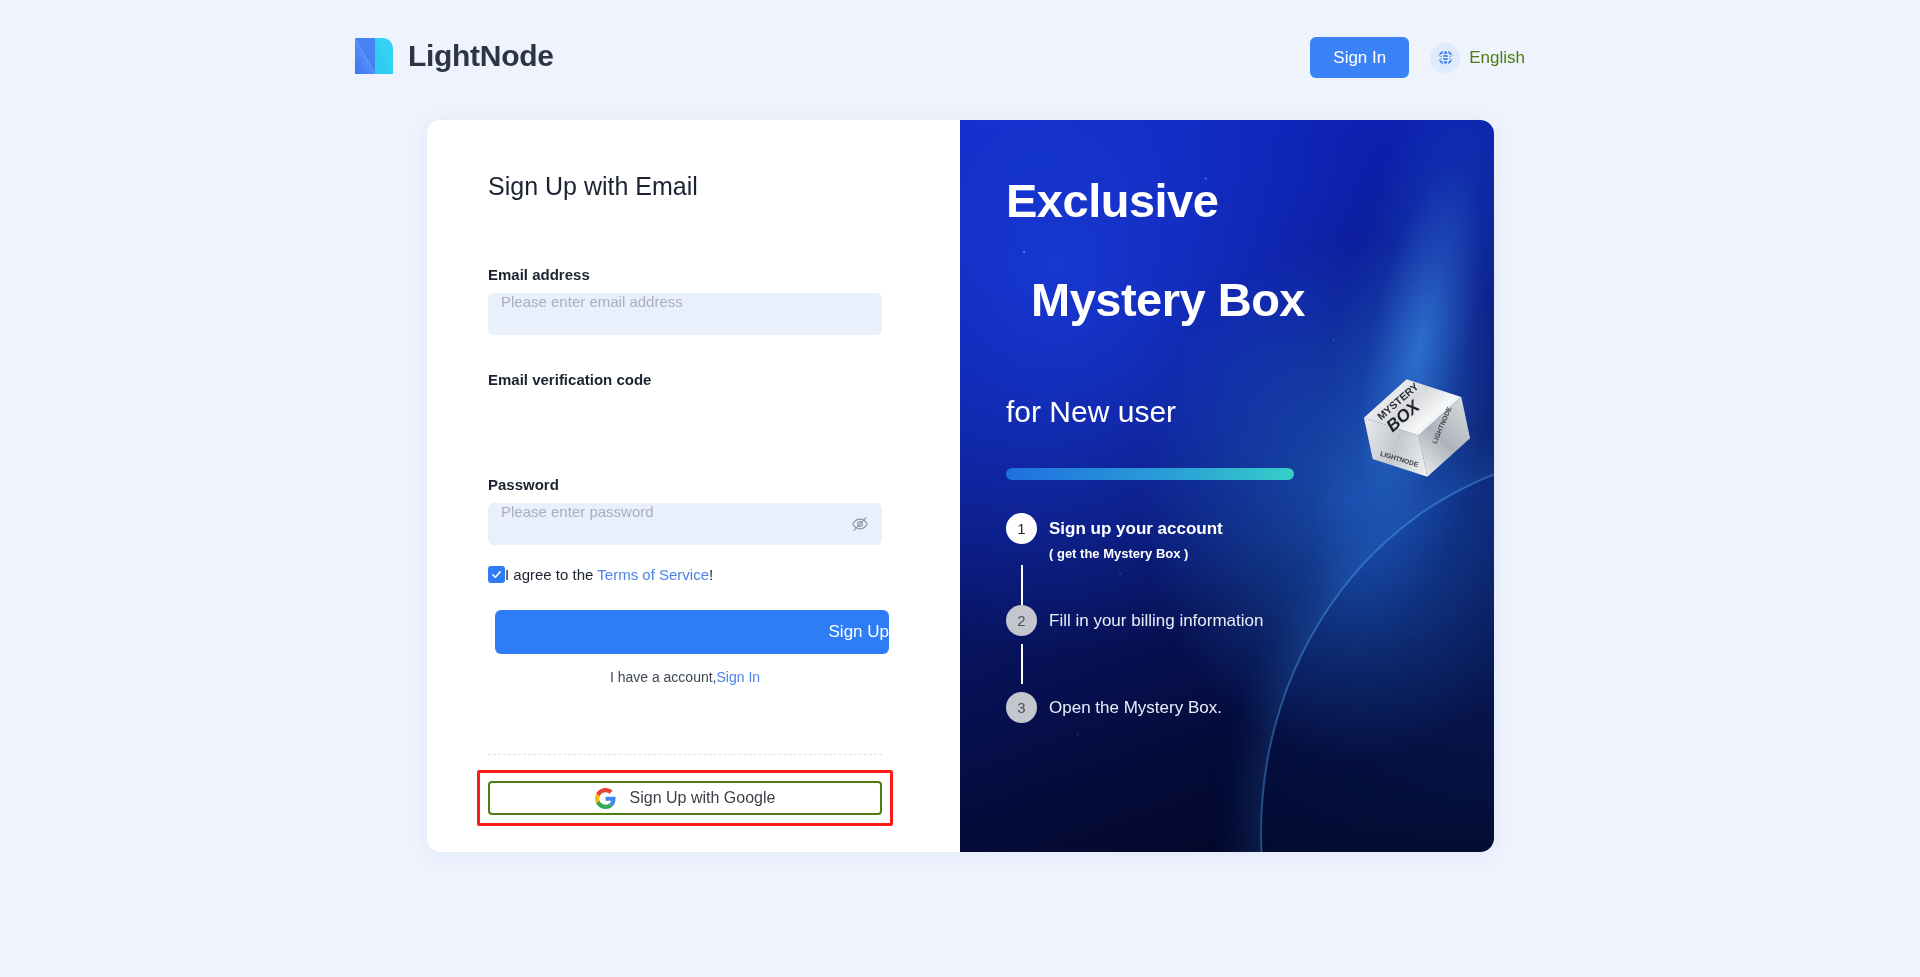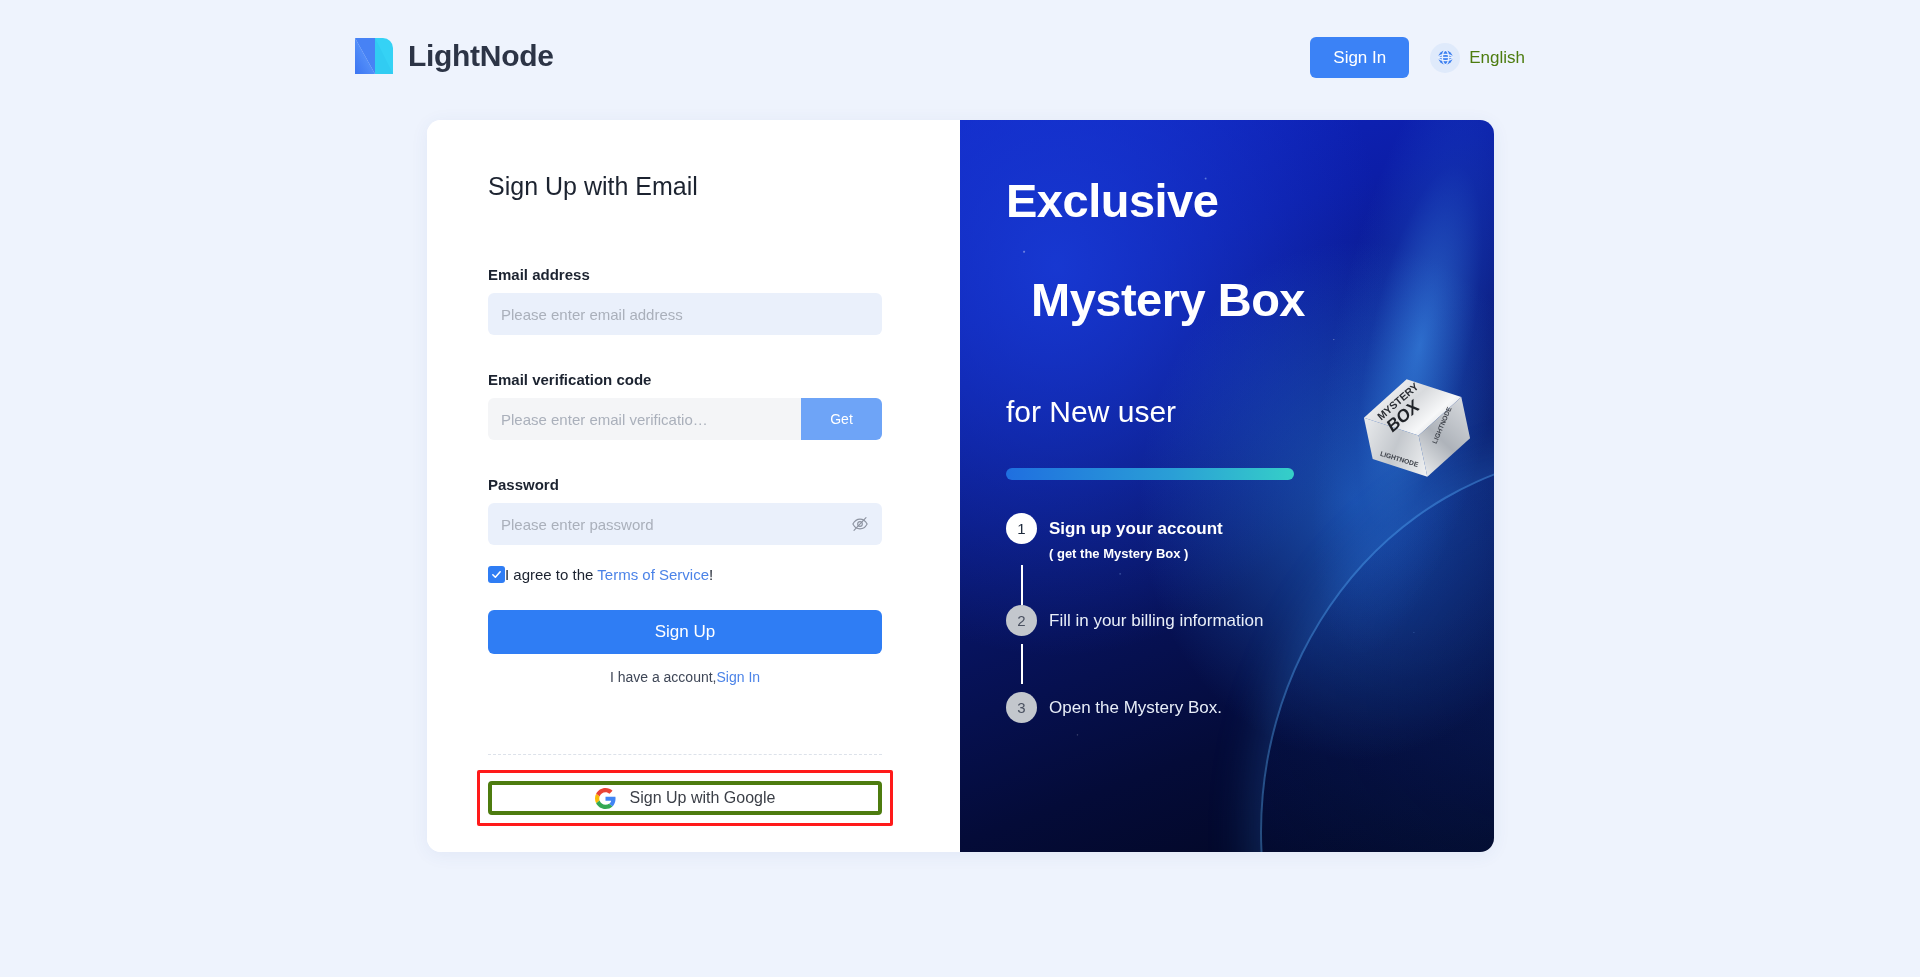--- a/index.html
+++ b/index.html
@@ -74,21 +74,21 @@
 
   .field-label {
     font-size: 15px; font-weight: 600; color: #1c2330;
     margin-bottom: 10px; display: block;
   }
   .input-box {
     width: 394px; height: 42px;
     border-radius: 6px;
     background: #eaf0fb;
     border: none;
-    display: flex; align-items: center;
+    display: flex; 
     padding: 0 13px;
     font-family: "Liberation Sans", sans-serif;
     font-size: 15px;
     color: #9aa3b2;
     position: relative;
   }
   .input-text {
     font-size: 15px; color: #aab0bb;
     white-space: nowrap; overflow: hidden; text-overflow: ellipsis;
   }
@@ -120,26 +120,26 @@
   .checkbox {
     width: 17px; height: 17px; border-radius: 3px;
     background: #2f7df4;
     display: flex; align-items: center; justify-content: center;
     cursor: pointer; flex: none;
   }
   .terms-text { font-size: 15px; color: #1c2330; }
   .terms-link { color: #4b83e8; cursor: pointer; }
 
   .signup-btn {
-    position: absolute; left: 61px; top: 490px;
+    position: absolute; left: 68px; top: 490px;
     width: 394px; height: 44px;
     background: #2f7df4; color: #fff;
     border: none; border-radius: 6px;
     font-family: "Liberation Sans", sans-serif;
-    font-size: 17px; cursor: pointer;
+    font-size: 17px; cursor: pointer; text-align: right;
   }
   .have-account {
     position: absolute; left: 61px; top: 549px;
     width: 394px; text-align: center;
     font-size: 14px; color: #3f4757;
   }
   .have-account .link { color: #4b83e8; cursor: pointer; }
 
   .divider {
     position: absolute; left: 61px; top: 634px;
@@ -148,21 +148,21 @@
   }
   .google-highlight {
     position: absolute; left: 50px; top: 650px;
     width: 416px; height: 56px;
     border: 3px solid #ff1a1a; border-radius: 2px;
   }
   .google-btn {
     position: absolute; left: 61px; top: 661px;
     width: 394px; height: 34px;
     background: #fff;
-    border: 4px solid #4d7c0f; border-radius: 4px;
+    border: 2px solid #4d7c0f; border-radius: 4px;
     display: flex; align-items: center; justify-content: center;
     gap: 14px; cursor: pointer;
   }
   .google-label { font-size: 16px; color: #3b3f47; }
 
   
   .promo-pane {
     width: 534px; height: 100%;
     position: relative;
     background:
@@ -291,26 +291,20 @@
 
     <div class="field-group fg-email">
       <span class="field-label">Email address</span>
       <div class="input-box">
         <span class="input-text">Please enter email address</span>
       </div>
     </div>
 
     <div class="field-group fg-code">
       <span class="field-label">Email verification code</span>
-      <div class="code-row">
-        <div class="code-input">
-          <span class="input-text">Please enter email verificatio…</span>
-        </div>
-        <button class="get-btn">Get</button>
-      </div>
     </div>
 
     <div class="field-group fg-pass">
       <span class="field-label">Password</span>
       <div class="input-box">
         <span class="input-text">Please enter password</span>
         <span class="eye-icon">
           <svg width="18" height="18" viewBox="0 0 24 24" fill="none" stroke="#8d93a0" stroke-width="1.5" stroke-linecap="round">
             <path d="M2.5 12S6 5.5 12 5.5 21.5 12 21.5 12 18 18.5 12 18.5 2.5 12 2.5 12Z"></path>
             <circle cx="12" cy="12" r="3.1"></circle>

